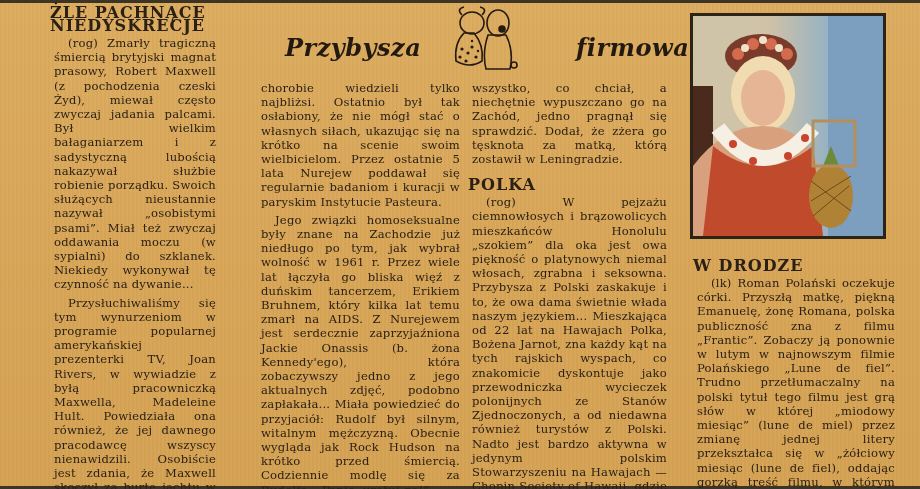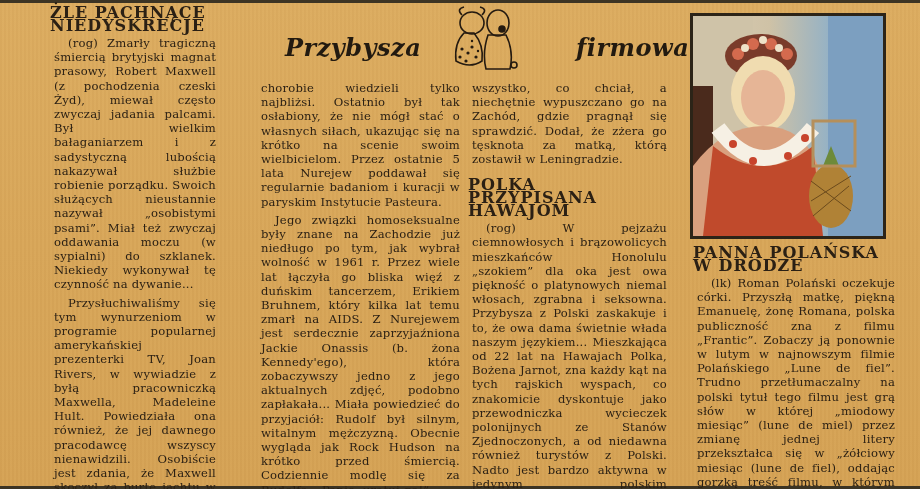--- a/index.html
+++ b/index.html
@@ -94,26 +94,25 @@
 
   </div>
 
   <div class="col col2">
     <p style="text-indent:0">chorobie wiedzieli tylko najbliżsi. Ostatnio był tak osłabiony, że nie mógł stać o własnych siłach, ukazując się na krótko na scenie swoim wielbicielom. Przez ostatnie 5 lata Nurejew poddawał się regularnie badaniom i kuracji w paryskim Instytucie Pasteura.</p>
     <p>Jego związki homoseksualne były znane na Zachodzie już niedługo po tym, jak wybrał wolność w 1961 r. Przez wiele lat łączyła go bliska więź z duńskim tancerzem, Erikiem Bruhnem, który kilka lat temu zmarł na AIDS. Z Nurejewem jest serdecznie zaprzyjaźniona Jackie Onassis (b. żona Kennedy'ego), która zobaczywszy jedno z jego aktualnych zdjęć, podobno zapłakała... Miała powiedzieć do przyjaciół: Rudolf był silnym, witalnym mężczyzną. Obecnie wygląda jak Rock Hudson na krótko przed śmiercią. Codziennie modlę się za Rudolfa. „Panie, uratuj go!”</p>
     <p>Piszący te słowa miał przed laty sposobność poznania Nurejewa (u Margot Fonteyn w Chicago). Na pytanie, dlaczego wybrał wolność, odpowiedział, że w ZSRR osiągnął już</p>
   </div>
 
   <div class="col col3">
-    <p style="text-indent:0">wszystko, co chciał, a niechętnie wypuszczano go na Zachód, gdzie pragnął się sprawdzić. Dodał, że zżera go tęsknota za matką, którą zostawił w Leningradzie.</p>
+    <p style="text-indent:0">wszystko, co chciał, a niechętnie wypuszczano go na Zachód, jedno pragnął się sprawdzić. Dodał, że zżera go tęsknota za matką, którą zostawił w Leningradzie.</p>
     <div class="gap"></div>
     <div>
       <h2 class="headline">
         <span>POLKA</span><br>
-        <span>PRZYPISANA HAWAJOM</span>
       </h2>
       <p>(rog) W pejzażu ciemnowłosych i brązowolicych mieszkańców Honolulu „szokiem” dla oka jest owa piękność o platynowych niemal włosach, zgrabna i seksowna. Przybysza z Polski zaskakuje i to, że owa dama świetnie włada naszym językiem... Mieszkająca od 22 lat na Hawajach Polka, Bożena Jarnot, zna każdy kąt na tych rajskich wyspach, co znakomicie dyskontuje jako przewodniczka wycieczek polonijnych ze Stanów Zjednoczonych, a od niedawna również turystów z Polski. Nadto jest bardzo aktywna w jedynym polskim Stowarzyszeniu na Hawajach — Chopin Society of Hawaii, gdzie pełni funkcję skarbnika. Na zdjęciu: Bożena Jarnot przybrana w tradycyjne hawajskie wieńce z ananasem — symbolem kultywowanej od wieków miejscowej specjalności.</p>
     </div>
   </div>
 
   <div class="photo">
     <svg width="190" height="220" viewBox="0 0 190 220">
       <rect x="0" y="0" width="60" height="220" fill="#cfc3a8"></rect>
       <rect x="135" y="0" width="55" height="220" fill="#7c9fc0"></rect>
       <rect x="0" y="70" width="20" height="80" fill="#4a2a1c"></rect>
@@ -145,20 +144,20 @@
           <path d="M118 165 l40 30 M118 185 l40 -25 M120 200 l36 -30"></path>
         </g>
       <path d="M130 150 l8 -20 l8 20 z" fill="#6d8a3a"></path>
       <rect x="120" y="105" width="42" height="45" fill="none" stroke="#b58f5a" stroke-width="3"></rect>
     </svg>
   </div>
 
   <div class="col col4">
     <div>
       <h2 class="headline">
-        <span>PANNA POLAŃSKA</span><br>
+        <br>
         <span>W DRODZE</span>
       </h2>
       <p>(lk) Roman Polański oczekuje córki. Przyszłą matkę, piękną Emanuelę, żonę Romana, polska publiczność zna z filmu „Frantic”. Zobaczy ją ponownie w lutym w najnowszym filmie Polańskiego „Lune de fiel”. Trudno przetłumaczalny na polski tytuł tego filmu jest grą słów w której „miodowy miesiąc” (lune de miel) przez zmianę jednej litery przekształca się w „żółciowy miesiąc (lune de fiel), oddając gorzką treść filmu, w którym Emanuela okazała swój talent aktorski.</p>
     </div>
   </div>
 
 </div>
 
 </body></html>

